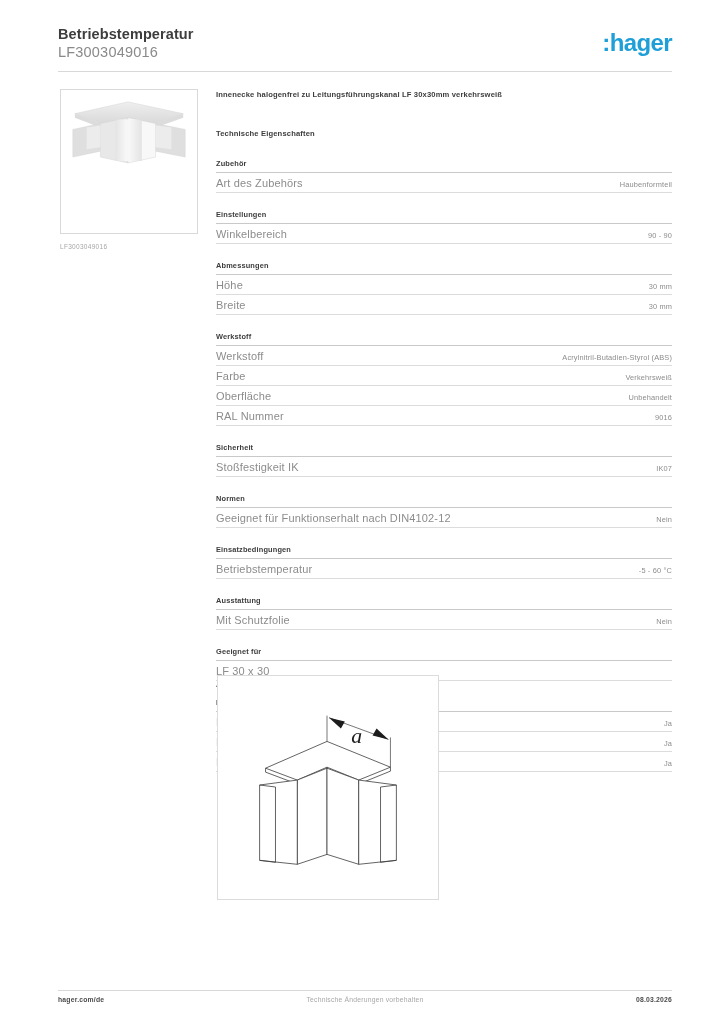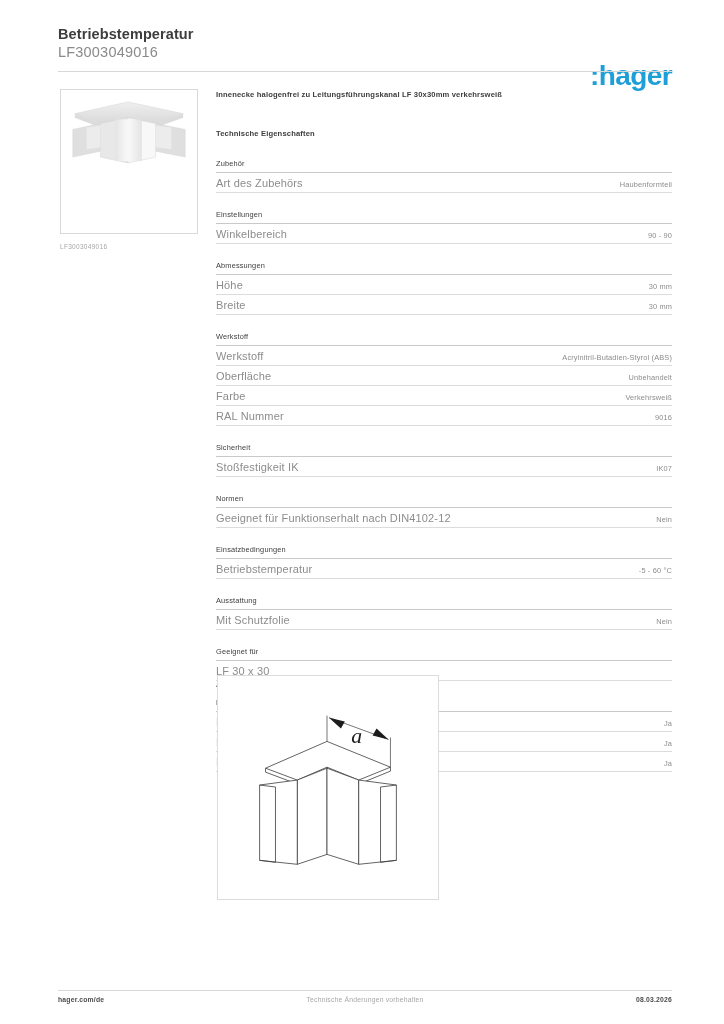--- a/index.html
+++ b/index.html
@@ -37,26 +37,25 @@
     font-size: 14.5px;
     font-weight: normal;
     color: #8a8a8a;
     line-height: 18px;
     letter-spacing: .2px;
   }
   .logo {
     position: absolute;
     right: 0;
     top: 4px;
-    font-size: 28px;
+    font-size: 24px;
     font-weight: bold;
     color: #1f9fd8;
     letter-spacing: -0.6px;
     line-height: 26px;
-    margin-top: 33px;
   }
   .header-rule {
     position: absolute;
     left: 58px;
     top: 71px;
     width: 614px;
     height: 1px;
     background: #d8d8d8;
   }
 
@@ -97,21 +96,21 @@
   .tech-head {
     font-size: 7.6px;
     font-weight: bold;
     color: #3d3d3d;
     letter-spacing: .15px;
     margin-bottom: 21px;
   }
   .section { margin-bottom: 17px; }
   .section-title {
     font-size: 7.4px;
-    font-weight: normal;
+    font-weight: bold;
     color: #3d3d3d;
     letter-spacing: .15px;
     padding-bottom: 4px;
     border-bottom: 1px solid #c9c9c9;
   }
   .row {
     display: flex;
     justify-content: space-between;
     align-items: baseline;
     border-bottom: 1px solid #dcdcdc;
@@ -256,26 +255,26 @@
             <span class="val">30 mm</span>
           </div>
         </div>
         <div class="section">
           <div class="section-title">Werkstoff</div>
           <div class="row">
             <span class="lbl">Werkstoff</span>
             <span class="val">Acrylnitril-Butadien-Styrol (ABS)</span>
           </div>
           <div class="row">
+            <span class="lbl">Farbe</span>
+            <span class="val">Verkehrsweiß</span>
+          </div>
+          <div class="row">
             <span class="lbl">Oberfläche</span>
             <span class="val">Unbehandelt</span>
-          </div>
-          <div class="row">
-            <span class="lbl">Farbe</span>
-            <span class="val">Verkehrsweiß</span>
           </div>
           <div class="row">
             <span class="lbl">RAL Nummer</span>
             <span class="val">9016</span>
           </div>
         </div>
         <div class="section">
           <div class="section-title">Sicherheit</div>
           <div class="row">
             <span class="lbl">Stoßfestigkeit IK</span>

